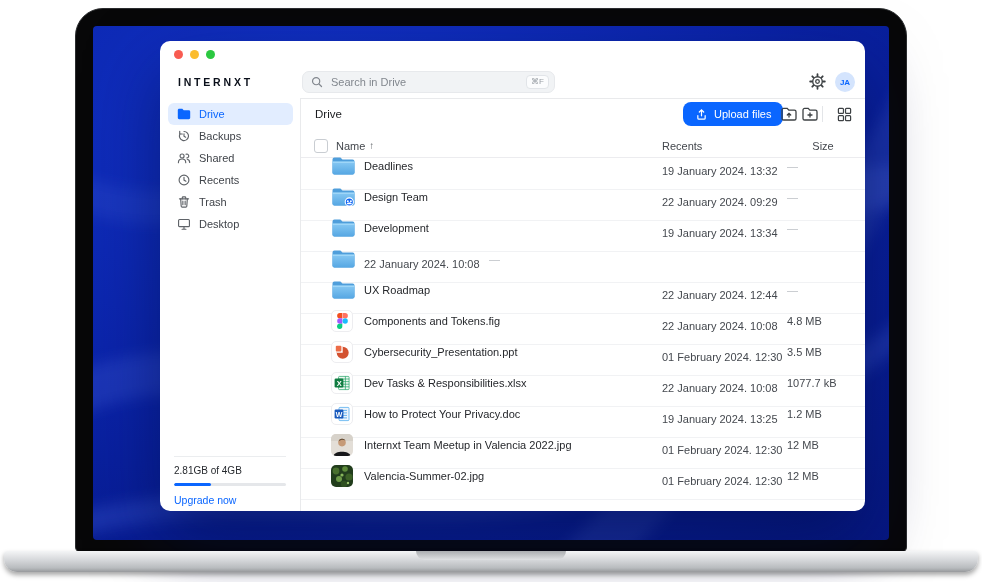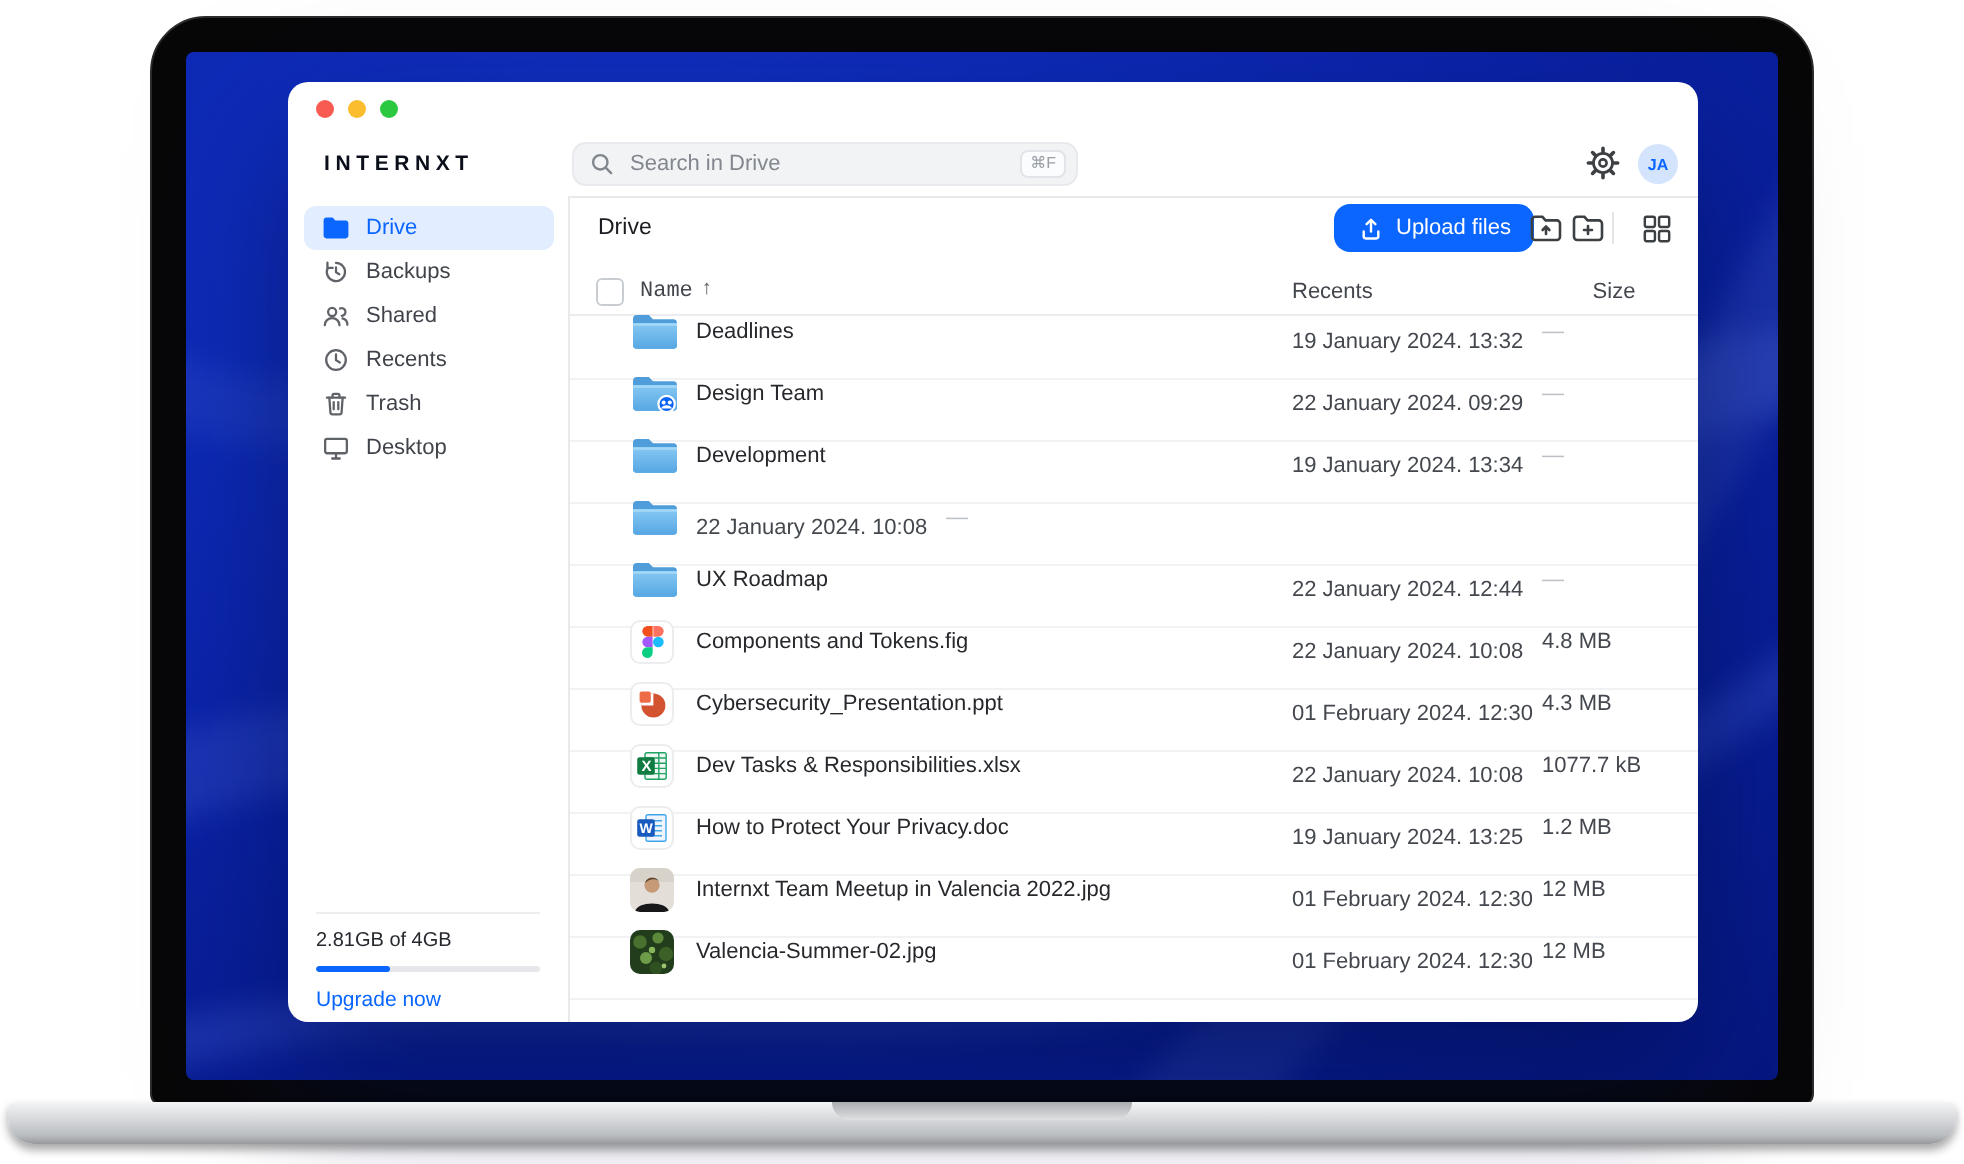--- a/index.html
+++ b/index.html
@@ -99,21 +99,21 @@
   
   .thead{
     position:absolute;left:0;right:0;top:35px;height:24px;
     display:flex;align-items:center;padding:0 6px 0 13px;
     font-size:11px;color:#43474d;border-bottom:1px solid #ececef;box-sizing:border-box;
   }
   .checkbox{
     width:12px;height:12px;border:1px solid #c9cdd2;border-radius:3px;background:#fff;
     margin-right:8px;flex:none;cursor:pointer;
   }
-  .th-name{flex:1;display:flex;align-items:center;gap:4px;cursor:pointer;font-family:Liberation Mono, monospace;}
+  .th-name{flex:1;display:flex;align-items:center;gap:4px;cursor:pointer;}
   .th-mod{width:125px;flex:none;cursor:pointer;}
   .th-size{width:72px;flex:none;cursor:pointer;text-align:center;}
   .sort-arrow{font-size:10px;color:#5b6065;}
   #rows{position:absolute;left:0;right:0;top:60px;}
   .row{
     height:31px;display:flex;align-items:center;padding:0 6px 16px 30px;
     border-bottom:1px solid #f1f2f4;box-sizing:border-box;cursor:pointer;
   }
   .cell-icon{width:33px;flex:none;display:flex;align-items:center;}
   .tile{
@@ -137,21 +137,21 @@
             <feGaussianBlur stdDeviation="7"></feGaussianBlur>
           </filter>
         </defs>
       <path d="M-60 390 C 150 260 320 480 520 340 S 760 120 860 180" stroke="rgba(110,150,255,0.16)" stroke-width="42" fill="none" filter="url(#wblur)"></path>
       <path d="M-40 505 C 200 430 420 560 700 380 S 830 250 870 230" stroke="rgba(95,135,250,0.20)" stroke-width="24" fill="none" filter="url(#wblur)"></path>
       <path d="M470 560 C 600 430 700 300 830 70" stroke="rgba(130,170,255,0.13)" stroke-width="52" fill="none" filter="url(#wblur)"></path>
       <path d="M-30 160 C 120 230 260 110 420 40" stroke="rgba(120,160,255,0.10)" stroke-width="34" fill="none" filter="url(#wblur)"></path>
     </svg>
   </div>
 
-  <div class="window" style="position:absolute;left:68px;top:32px;">
+  <div class="window" style="position:absolute;left:84px;top:32px;">
     <div class="traffic">
       <div class="dot red"></div>
       <div class="dot yellow"></div>
       <div class="dot green"></div>
     </div>
     <div class="logo">INTERNXT</div>
 
     <div class="searchbar">
       <span style="display:flex;">
         <svg width="12" height="12" viewBox="0 0 14 14" fill="none" stroke="#82878e" stroke-width="1.4" stroke-linecap="round">
@@ -408,21 +408,21 @@
               <span class="tile">
                 <svg width="16" height="16" viewBox="0 0 16 16">
    <circle cx="8.7" cy="8.7" r="6" fill="#d35230"></circle>
    <path d="M8.7 8.7 V2.7 A6 6 0 0 0 2.7 8.7 Z" fill="#ffffff"></path>
    <rect x="1.8" y="1.8" width="5.6" height="5.6" rx="1" fill="#ed6c47"></rect>
                 </svg>
               </span>
             </div>
     <div class="cell-name">Cybersecurity_Presentation.ppt</div>
     <div class="cell-mod">01 February 2024. 12:30</div>
-    <div class="cell-size">4.3 MB</div>
+    <div class="cell-size">3.5 MB</div>
           </div>
           <div class="row">
     <div class="cell-icon">
               <span class="tile">
                 <svg width="16" height="16" viewBox="0 0 16 16">
    <rect x="4.5" y="1.4" width="10.6" height="13.2" rx="1" fill="#eef7f1" stroke="#21a366" stroke-width="0.7"></rect>
    <g stroke="#21a366" stroke-width="0.7">
                     <path d="M4.5 4 h10.6 M4.5 6.6 h10.6 M4.5 9.2 h10.6 M4.5 11.8 h10.6 M11.4 1.4 v13.2"></path>
                   </g>
    <rect x="0.6" y="3.6" width="8.8" height="8.8" rx="1.2" fill="#107c41"></rect>

